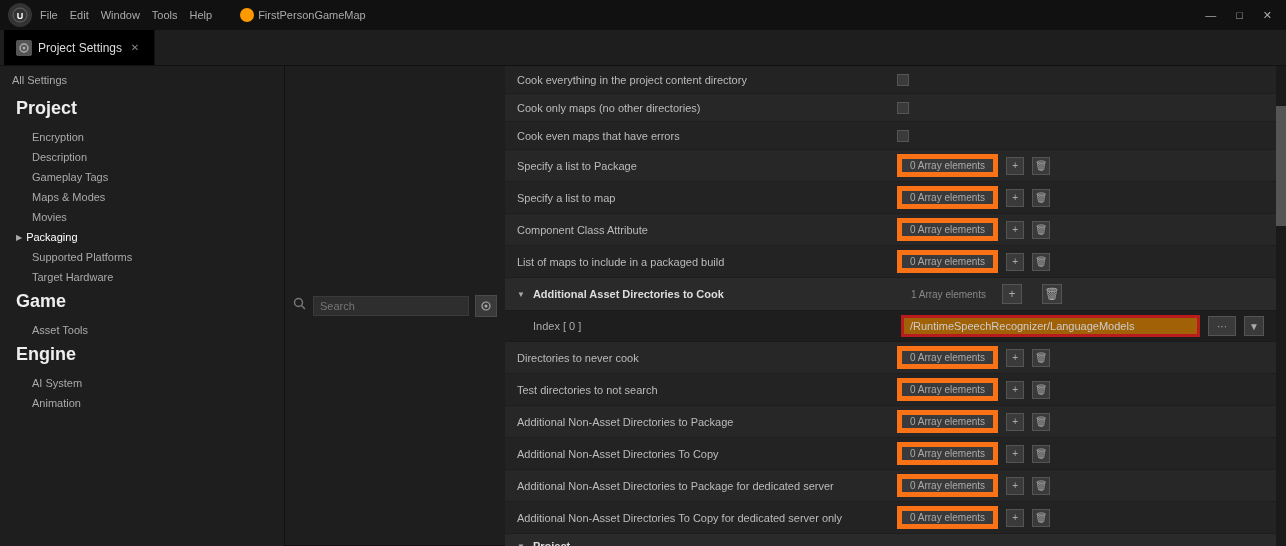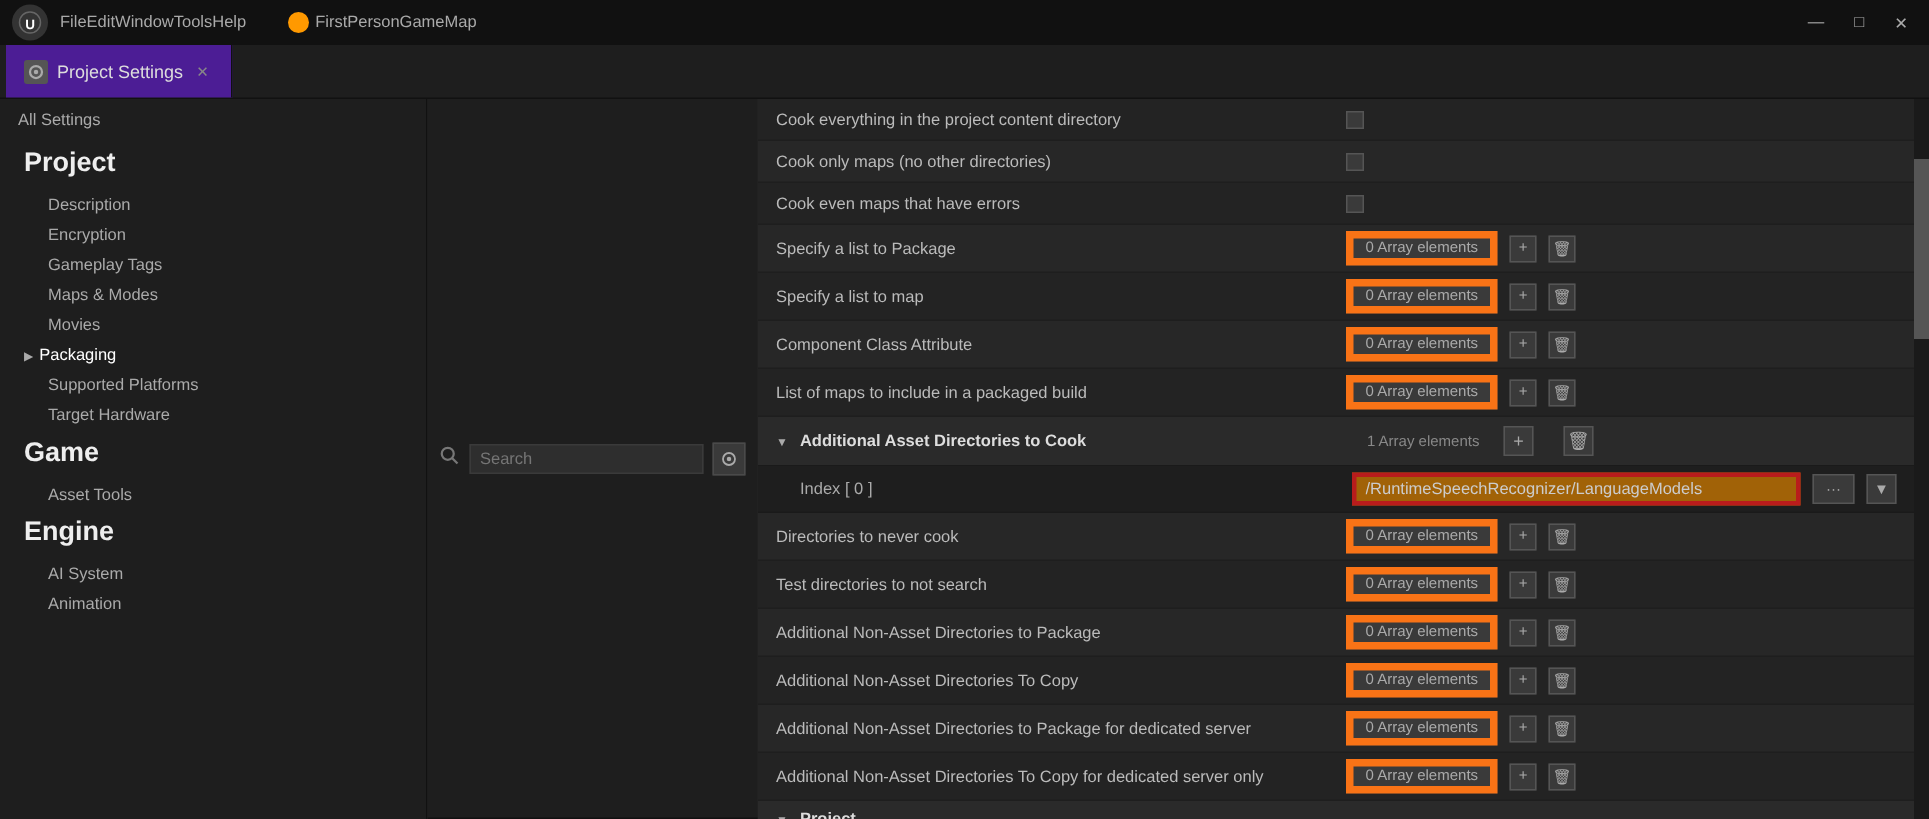--- a/index.html
+++ b/index.html
@@ -32,20 +32,21 @@
       background: #333;
       display: flex;
       align-items: center;
       justify-content: center;
       font-size: 10px;
       color: #fff;
       flex-shrink: 0;
     }
     .titlebar-menus {
       display: flex;
+      gap: 12px;
       font-size: 11px;
       color: #aaa;
     }
     .titlebar-menus span { cursor: pointer; }
     .titlebar-controls {
       margin-left: auto;
       display: flex;
       gap: 8px;
     }
     .titlebar-controls span {
@@ -64,21 +65,21 @@
       padding: 0 4px;
       flex-shrink: 0;
       border-bottom: 1px solid #111;
     }
     .tab {
       display: flex;
       align-items: center;
       gap: 6px;
       padding: 0 12px;
       height: 100%;
-      background: #4c1d95;
+      background: #000000;
       border-right: 1px solid #111;
       color: #ddd;
       font-size: 12px;
       cursor: pointer;
     }
     .tab-icon {
       width: 16px;
       height: 16px;
       background: #555;
       border-radius: 2px;
@@ -395,22 +396,22 @@
     <div class="tab-close">✕</div>
   </div>
 </div>
 
 <div class="main-area">
 
   <div class="sidebar">
     <div class="sidebar-all-settings">All Settings</div>
 
     <div class="sidebar-section-title">Project</div>
+    <div class="sidebar-item">Encryption</div>
     <div class="sidebar-item">Description</div>
-    <div class="sidebar-item">Encryption</div>
     <div class="sidebar-item">Gameplay Tags</div>
     <div class="sidebar-item">Maps &amp; Modes</div>
     <div class="sidebar-item">Movies</div>
     <div class="sidebar-item-active">
       <span class="sidebar-triangle">▶</span>
       <span>Packaging</span>
     </div>
     <div class="sidebar-item">Supported Platforms</div>
     <div class="sidebar-item">Target Hardware</div>
 

